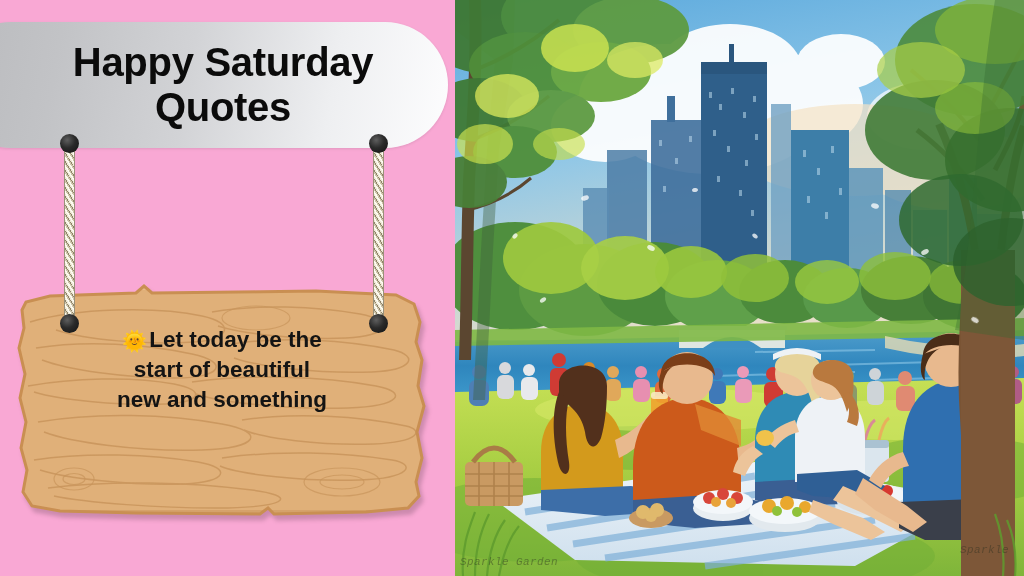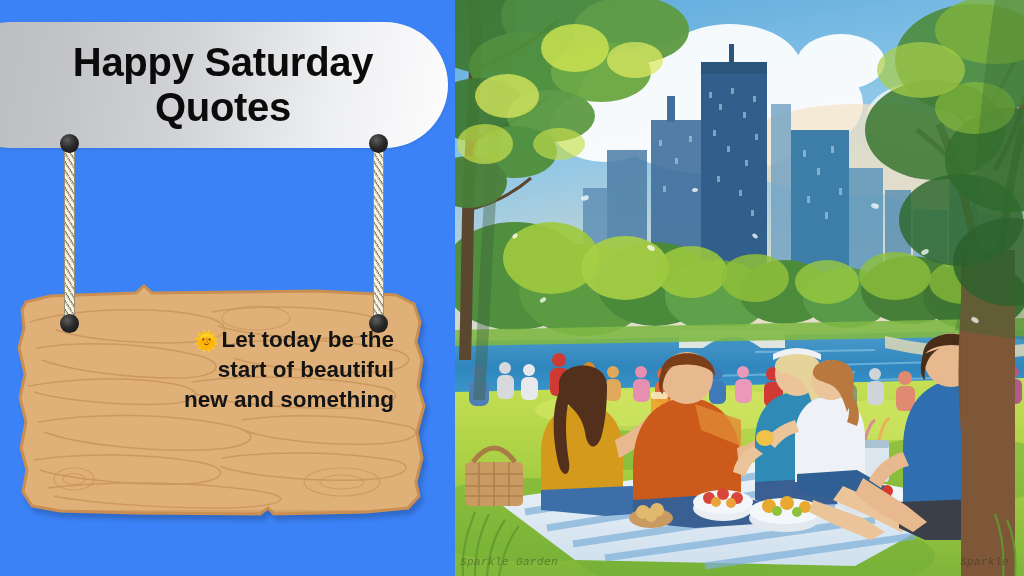--- a/index.html
+++ b/index.html
@@ -16,21 +16,21 @@
     height: 576px;
     overflow: hidden;
     background: #38b0fd;
   }
 
   
   .left-panel {
     position: absolute;
     left: 0; top: 0;
     width: 455px; height: 576px;
-    background: #3b82f6;
+    background: #f9a8d4;
     overflow: hidden;
   }
 
   
   .title-banner {
     position: absolute;
     left: -52px;
     top: 22px;
     width: 500px;
     height: 126px;
@@ -96,21 +96,21 @@
     filter: drop-shadow(3px 5px 2px rgba(0,0,0,0.18));
   }
   .wood-svg { display: block; width: 412px; height: 240px; }
 
   .wood-text {
     position: absolute;
     left: 16px;
     top: 325px;
     width: 412px;
     z-index: 5;
-    text-align: right;
+    text-align: center;
     color: #141414;
     font-weight: 700;
     font-size: 22.5px;
     line-height: 1.33;
     padding: 0 34px;
     box-sizing: border-box;
   }
   .sun-emoji {
     font-size: 20px;
     vertical-align: -1px;
@@ -132,21 +132,21 @@
     font-family: Liberation Mono, monospace;
     font-style: italic;
     color: rgba(40,45,30,0.42);
     font-size: 11px;
     letter-spacing: 0.4px;
     white-space: nowrap;
     z-index: 9;
     pointer-events: none;
   }
   .wm-1 { left: 460px; top: 556px; }
-  .wm-2 { left: 960px; top: 556px; }
+  .wm-2 { left: 960px; top: 544px; }
 </style>
 </head>
 <body>
 
 <div class="canvas">
 
   <div class="left-panel">
 
     <div class="title-banner">
       <div class="title-line">Happy Saturday</div>

